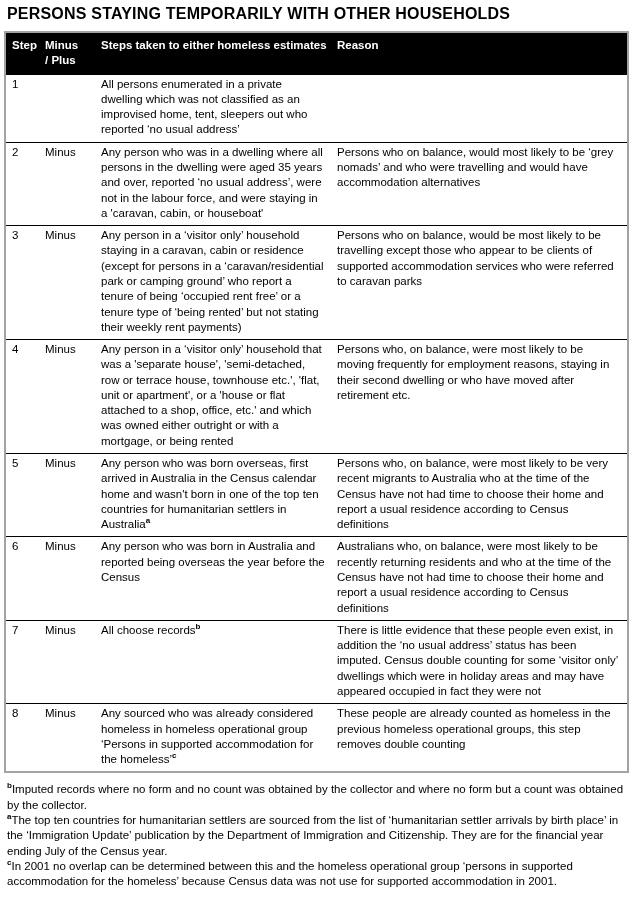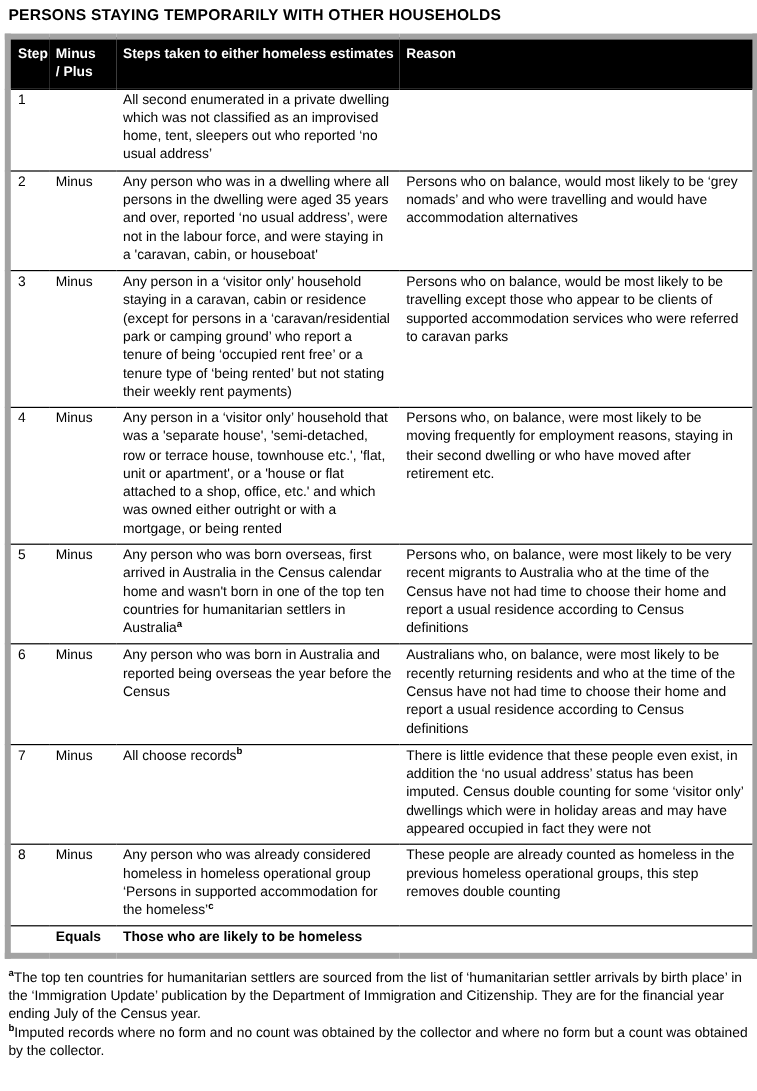--- a/index.html
+++ b/index.html
@@ -6,31 +6,31 @@
   html, body { margin: 0; padding: 0; background: #fff; }
   body {
     width: 631px;
     min-height: 909px;
     font-family: "Liberation Sans", sans-serif;
     color: #000;
   }
   .page { padding: 3px 4px 8px 4px; }
 
   .title {
-    font-size: 13px;
+    font-size: 16px;
     font-weight: bold;
     margin: 2px 0 8px 3px;
     letter-spacing: 0.2px;
   }
 
   table.steps-table {
     width: 623px;
     border-collapse: collapse;
     table-layout: fixed;
-    border: 5px solid #a3a3a3;
+    border: 2px solid #a3a3a3;
   }
   col.c-step   { width: 34px; }
   col.c-mp     { width: 56px; }
   col.c-steps  { width: 236px; }
   col.c-reason { width: 297px; }
 
   th, td {
     font-size: 11.5px;
     line-height: 1.33;
     vertical-align: top;
@@ -82,21 +82,21 @@
         <th class="wrap">Minus
 / Plus</th>
         <th>Steps taken to either homeless estimates</th>
         <th>Reason</th>
       </tr>
     </thead>
     <tbody>
       <tr>
         <td>1</td>
         <td></td>
-        <td><span>All second enumerated in a private dwelling which was not classified as an improvised home, tent, sleepers out who reported ‘no usual address’</span><sup></sup></td>
+        <td><span>All persons enumerated in a private dwelling which was not classified as an improvised home, tent, sleepers out who reported ‘no usual address’</span><sup></sup></td>
         <td></td>
       </tr>
       <tr>
         <td>2</td>
         <td>Minus</td>
         <td><span>Any person who was in a dwelling where all persons  in the dwelling were aged 35 years and over, reported ‘no usual address’, were not in the labour force, and were staying in a 'caravan, cabin, or houseboat'</span><sup></sup></td>
         <td>Persons who on balance, would most likely to be ‘grey nomads’ and who were travelling and would have accommodation alternatives</td>
       </tr>
       <tr>
         <td>3</td>
@@ -124,30 +124,25 @@
       </tr>
       <tr>
         <td>7</td>
         <td>Minus</td>
         <td><span>All choose records</span><sup>b</sup></td>
         <td>There is little evidence that these people even exist, in addition the ‘no usual address’ status has been imputed.  Census double counting for some ‘visitor only’ dwellings which were in holiday areas and may have appeared occupied in fact they were not</td>
       </tr>
       <tr>
         <td>8</td>
         <td>Minus</td>
-        <td><span>Any person who was already considered homeless in homeless operational group ‘Persons in supported accommodation for the homeless’</span><sup>c</sup></td>
+        <td><span>Any sourced who was already considered homeless in homeless operational group ‘Persons in supported accommodation for the homeless’</span><sup>c</sup></td>
         <td>These people are already counted as homeless in the previous homeless operational groups, this step removes double counting</td>
-      </tr>
-      <tr class="equals-row">
-        <td></td>
-        <td>Equals</td>
-        <td><span>Those who are likely to be homeless</span><sup></sup></td>
-        <td></td>
       </tr>
     </tbody>
   </table>
 
   <div class="footnotes">
+    <p class="footnote"><sup>b</sup><span>Imputed records where no form and no count was obtained by the collector and where no form but a count was obtained by the collector.</span></p>
     <p class="footnote"><sup>a</sup><span>The top ten countries for humanitarian settlers are sourced from the list of ‘humanitarian settler arrivals by birth place’ in the ‘Immigration Update’ publication by the Department of Immigration and Citizenship.  They are for the financial year ending July of the Census year.</span></p>
-    <p class="footnote"><sup>b</sup><span>Imputed records where no form and no count was obtained by the collector and where no form but a count was obtained by the collector.</span></p>
+    <p class="footnote"><sup>c</sup><span>In 2001 no overlap can be determined between this and the homeless operational group ‘persons in supported accommodation for the homeless’ because Census data was not use for supported accommodation in 2001.</span></p>
   </div>
 
 </div>
 
 </body></html>

